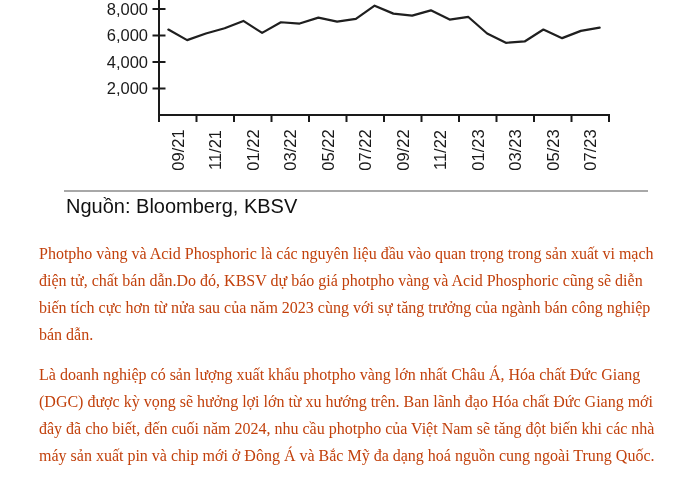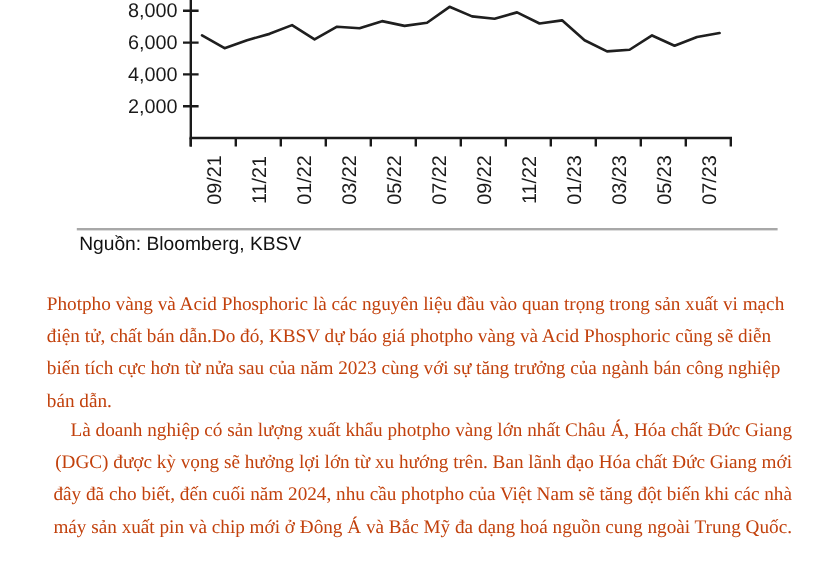--- a/index.html
+++ b/index.html
@@ -14,29 +14,29 @@
     font-size:16.5px;
     fill:#1a1a1a;
   }
   .separator{
     position:absolute;left:64px;top:190px;width:584px;height:2px;
     background:#a8a8a8;
   }
   .source{
     position:absolute;left:66px;top:195px;
     font-family:"Liberation Sans", sans-serif;
-    font-size:16px;color:#111111;white-space:nowrap;
+    font-size:20px;color:#111111;white-space:nowrap;
   }
   .para{
     position:absolute;left:39px;width:621px;margin:0;
     font-family:"Liberation Serif", serif;
     font-size:16px;line-height:27px;color:#c2410c;
   }
   #para1{top:240px;}
-  #para2{top:345px;text-align:right;}
+  #para2{top:361px;}
 </style>
 </head>
 <body>
 
 <div class="page">
 
   <div class="chart-wrap">
     <svg id="chart-svg" width="690" height="184" viewBox="0 0 690 184">
         <line x1="159" y1="-2" x2="159" y2="122" stroke="#1a1a1a" stroke-width="2"></line>
         <line x1="158" y1="115" x2="610" y2="115" stroke="#1a1a1a" stroke-width="2"></line>

